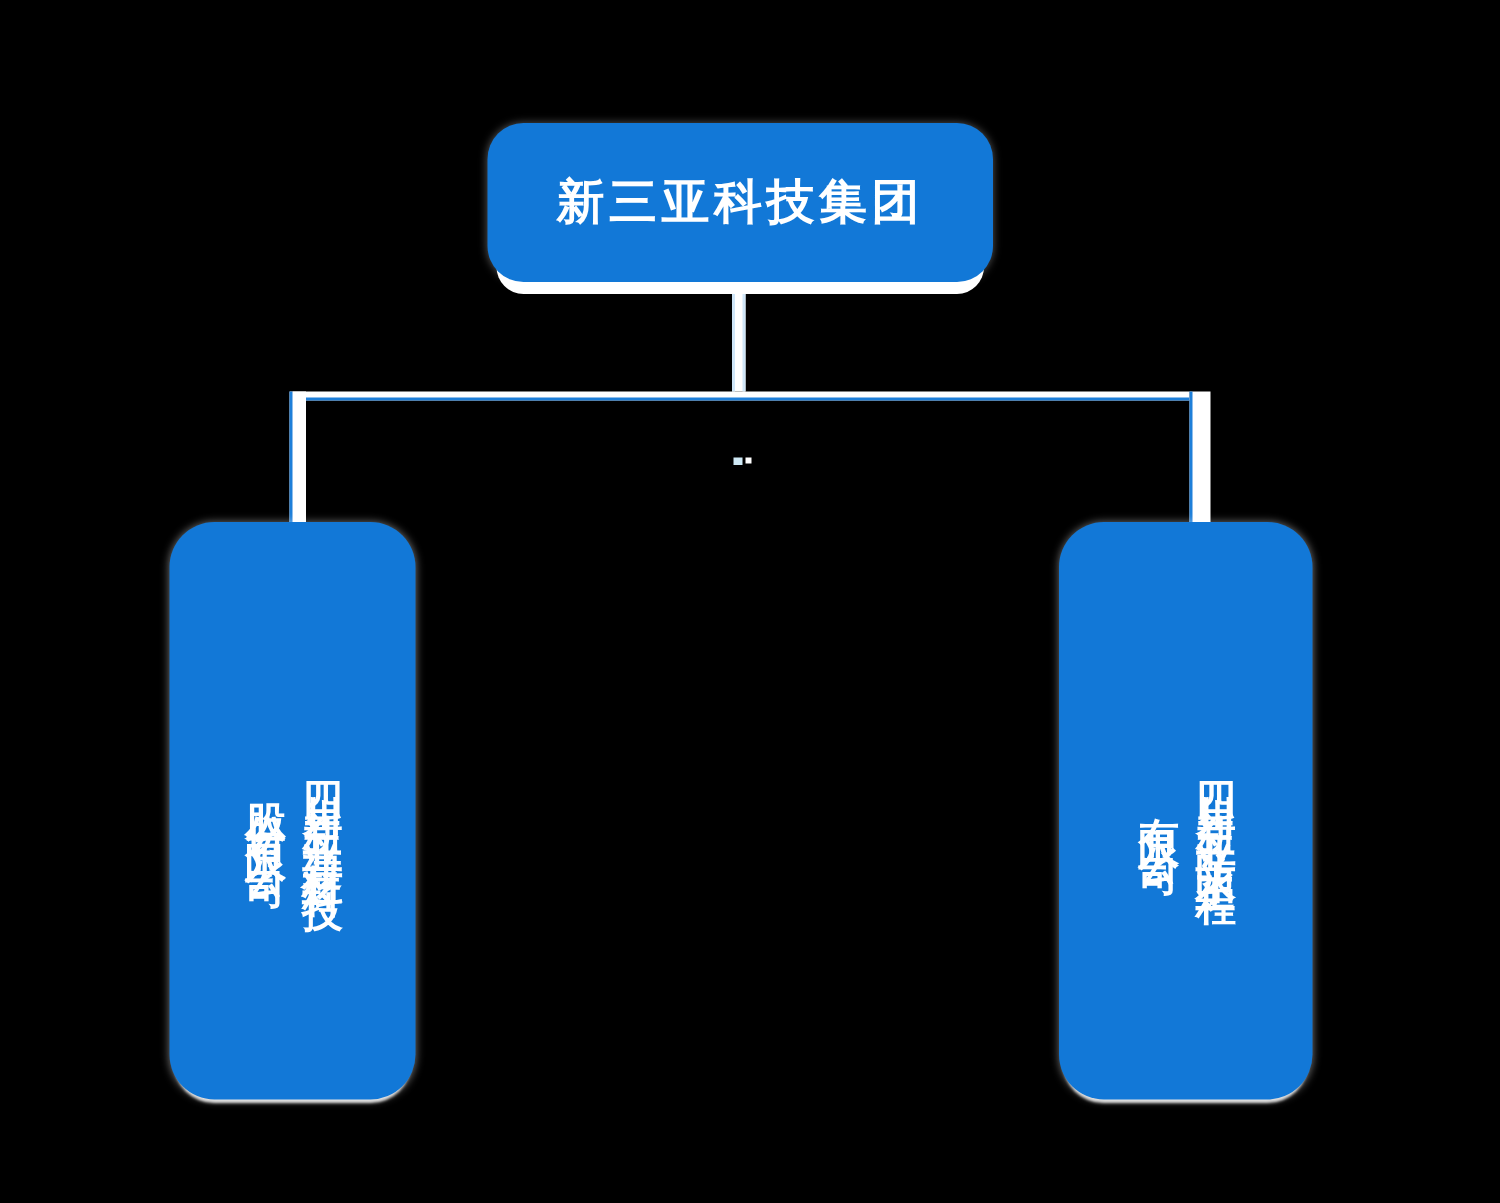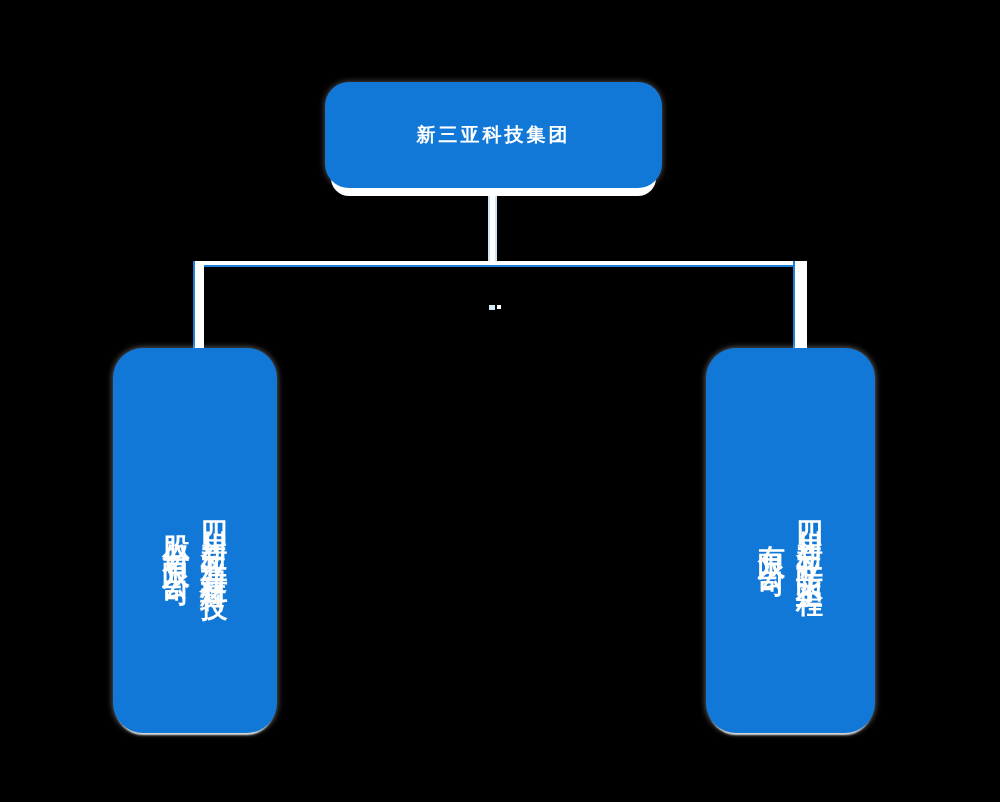--- a/index.html
+++ b/index.html
@@ -26,21 +26,21 @@
     top: 82px;
     width: 337px;
     height: 106px;
     border-radius: 24px;
     display: flex;
     align-items: center;
     justify-content: center;
     box-shadow: 0 14px 0 -6px #ffffff, 0 0 6px rgba(255,255,255,0.35);
   }
   .root-label {
-    font-size: 19px;
+    font-size: 32px;
     letter-spacing: 3px;
     white-space: nowrap;
   }
   .child-node {
     top: 348px;
     height: 385px;
     border-radius: 30px;
     display: flex;
     align-items: stretch;
     justify-content: center;

